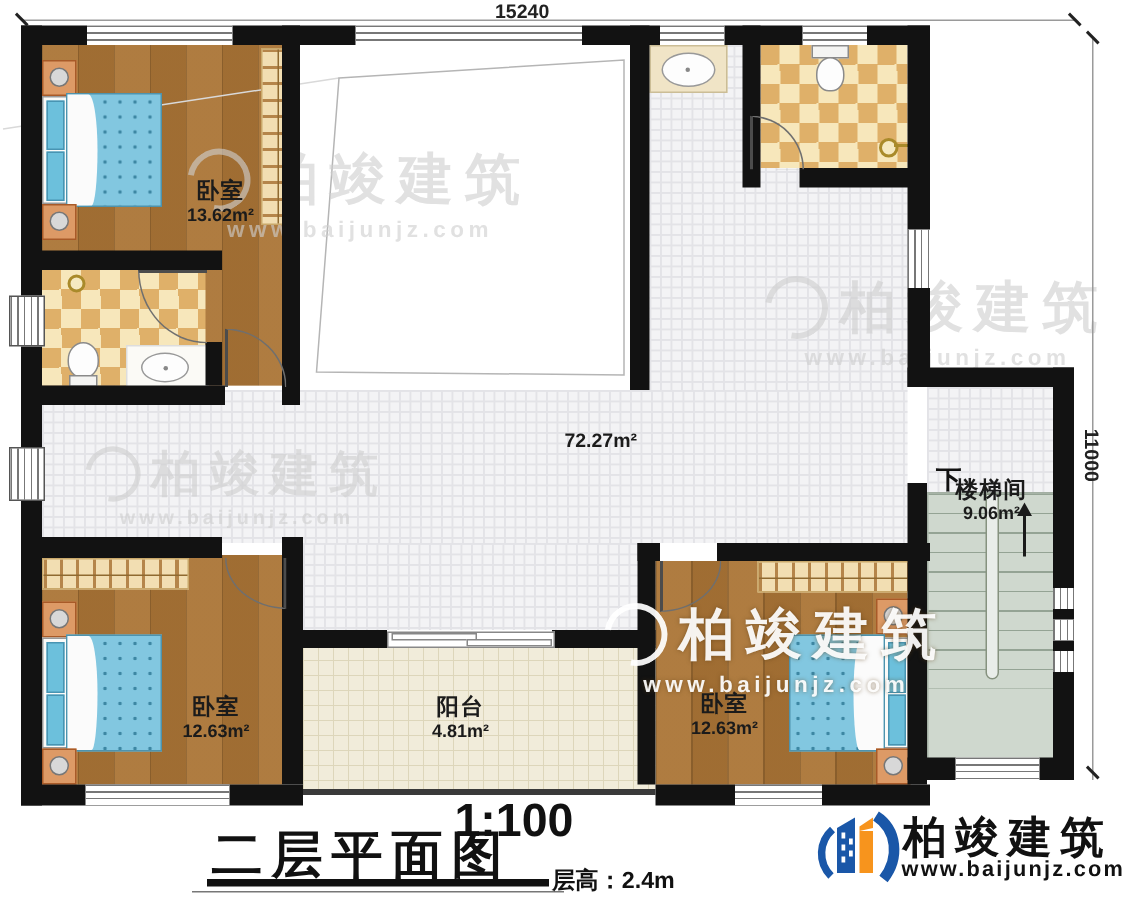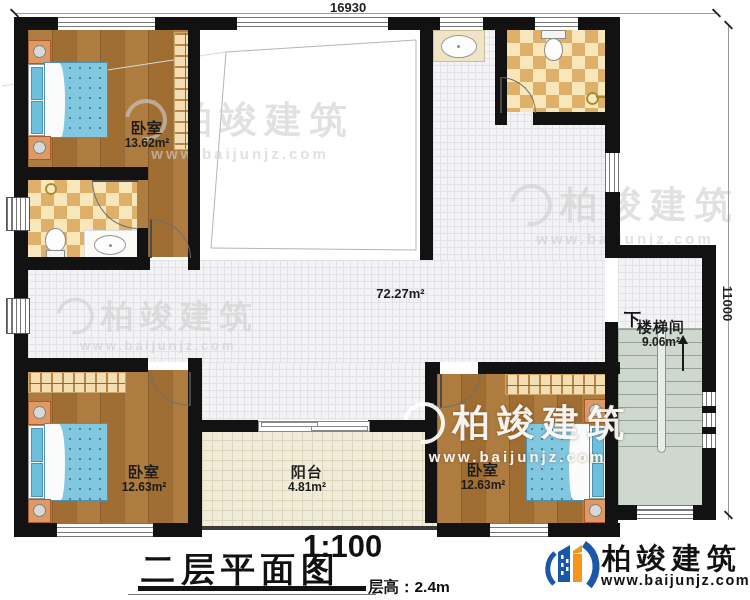--- a/index.html
+++ b/index.html
@@ -294,21 +294,21 @@
   </div>
   <div class="rlabel" style="left:257px;top:464px;width:100px;">
     <span class="nm">阳台</span>
     <span class="ar">4.81m²</span>
   </div>
   <div class="rlabel" style="left:433px;top:462px;width:100px;">
     <span class="nm">卧室</span>
     <span class="ar">12.63m²</span>
   </div>
 
-  <div class="dimtext" style="left:330px;top:0px;">16930</div>
+  <div class="dimtext" style="left:330px;top:0px;">15240</div>
   <div class="dimline" style="left:14px;top:13px;width:702px;height:1px"></div>
   <div class="tick" style="left:9px;top:12px"></div>
   <div class="tick" style="left:711px;top:12px"></div>
   <div class="dimline" style="left:728px;top:25px;width:1px;height:495px"></div>
   <div class="tick" style="left:723px;top:24px"></div>
   <div class="tick" style="left:723px;top:514px"></div>
   <div class="dimtext" style="left:710px;top:296px;transform:rotate(90deg);transform-origin:center;">11000</div>
 
   <div class="t-title" style="left:141px;top:547px;">二层平面图</div>
   <div class="t-scale" style="left:303px;top:529px;">1:100</div>

